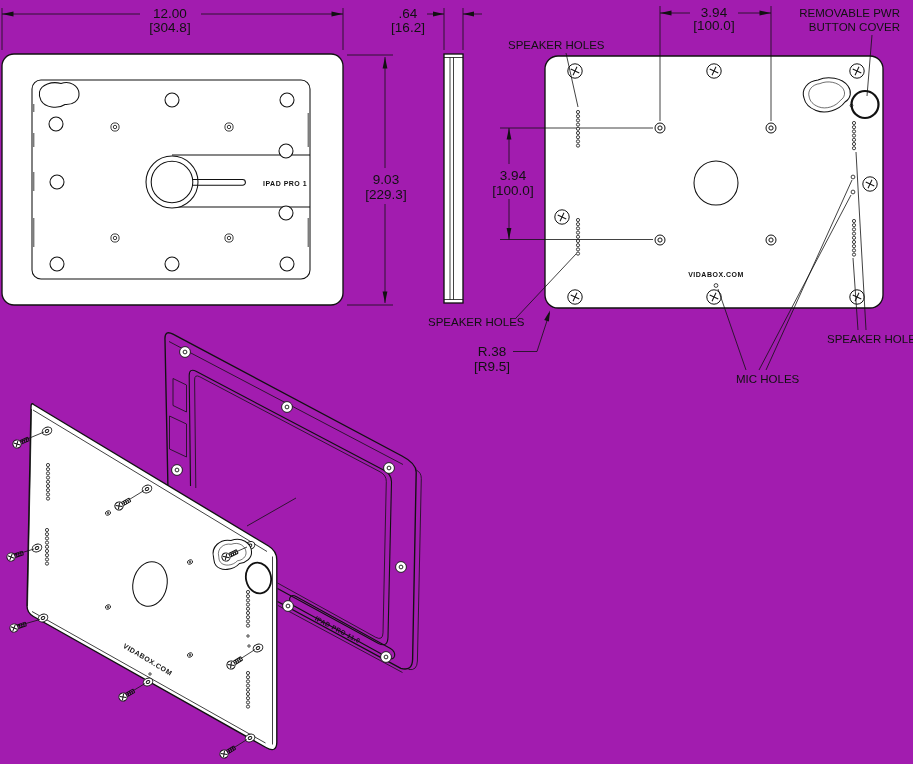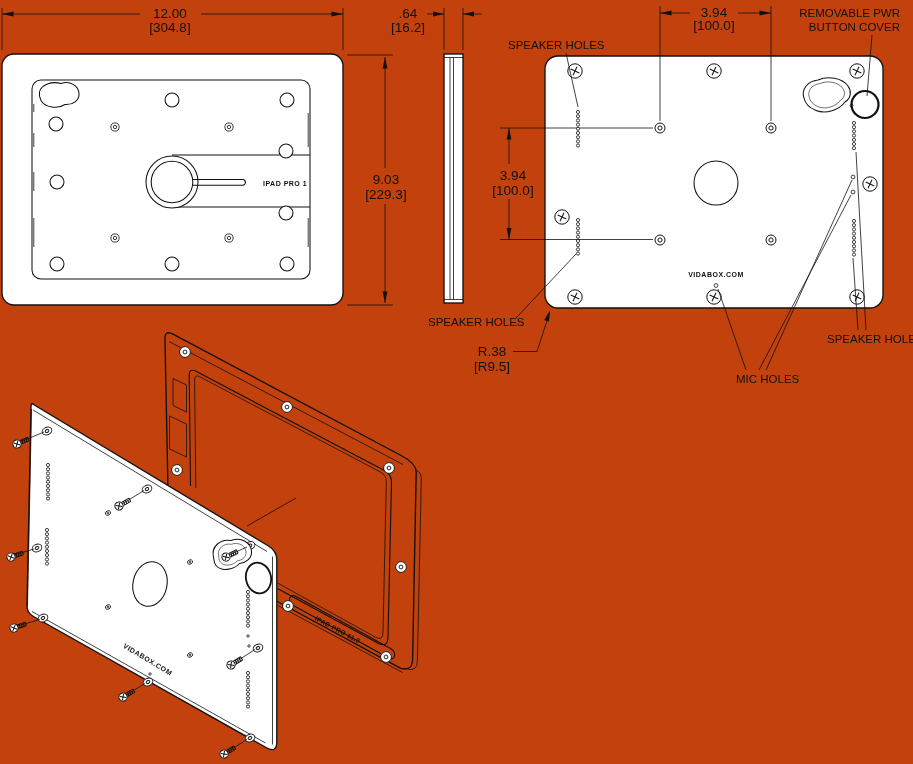--- a/index.html
+++ b/index.html
@@ -1,17 +1,17 @@
 <!DOCTYPE html>
 <html><head>
 <meta charset="utf-8">
 <style>
   html,body{margin:0;padding:0;background:#fff;}
   body{font-family:"Liberation Sans","DejaVu Sans",sans-serif;}
-  .stage{position:relative;width:913px;height:764px;background:#c2410c;overflow:hidden;}
+  .stage{position:relative;width:913px;height:764px;background:#a21caf;overflow:hidden;}
   svg{display:block;}
   svg text{fill:#111;}
   .dimtxt{font-size:13.5px;}
   .lbltxt{font-size:11.5px;}
   .engrave{font-size:7px;font-weight:bold;letter-spacing:.5px;}
   .engrave-sm{font-size:6.5px;font-weight:bold;letter-spacing:.4px;}
   .thin{stroke:#111;stroke-width:.8;fill:none;}
   .med{stroke:#111;stroke-width:1.1;fill:none;}
   .main{stroke:#111;stroke-width:1.35;fill:none;}
   .mainw{stroke:#111;stroke-width:1.35;fill:#fff;}

